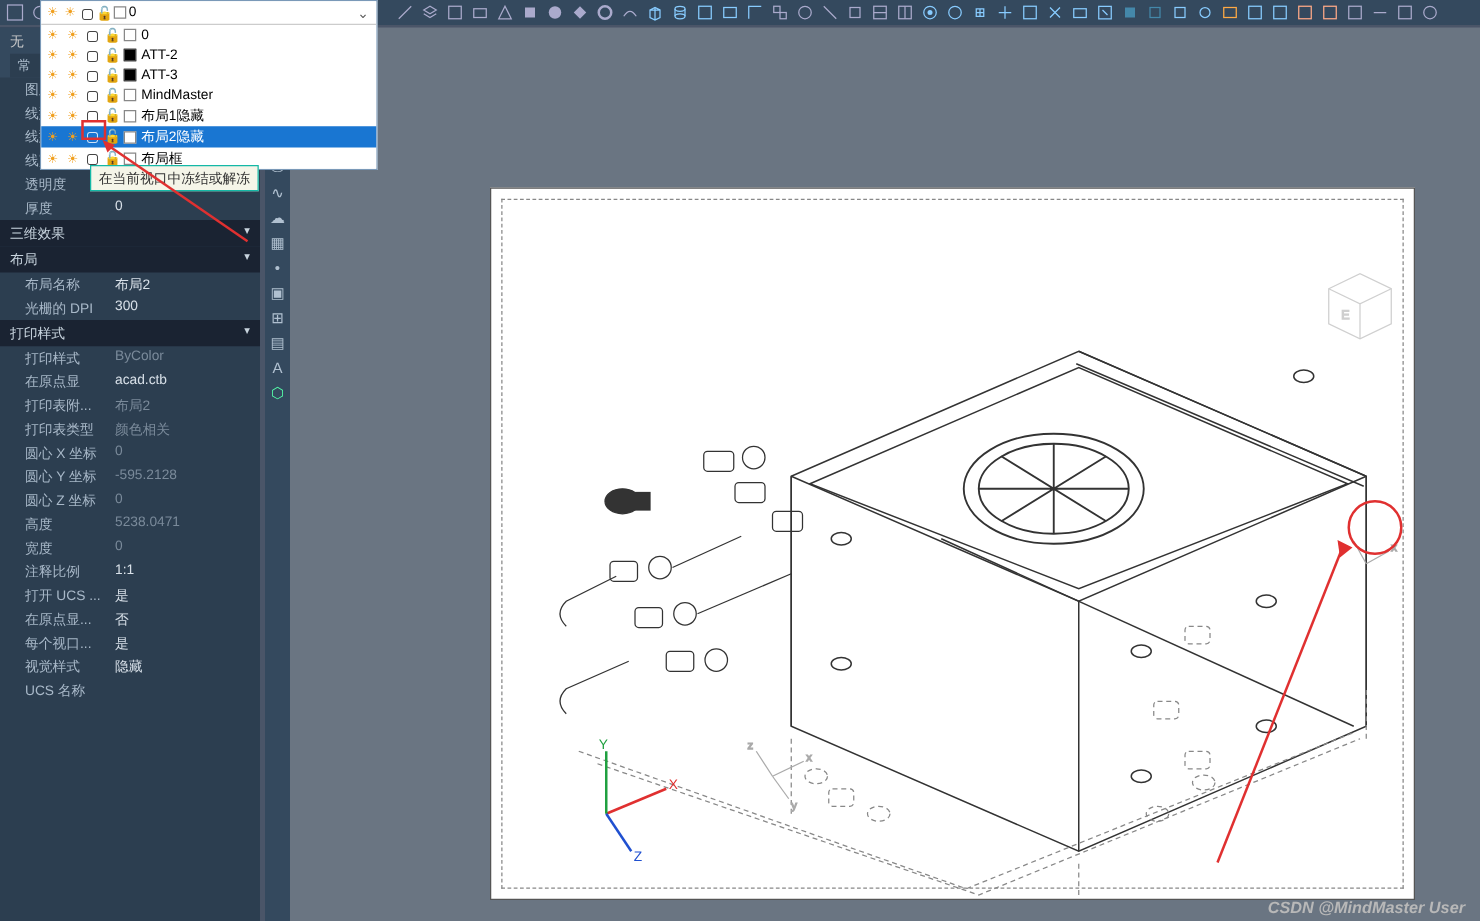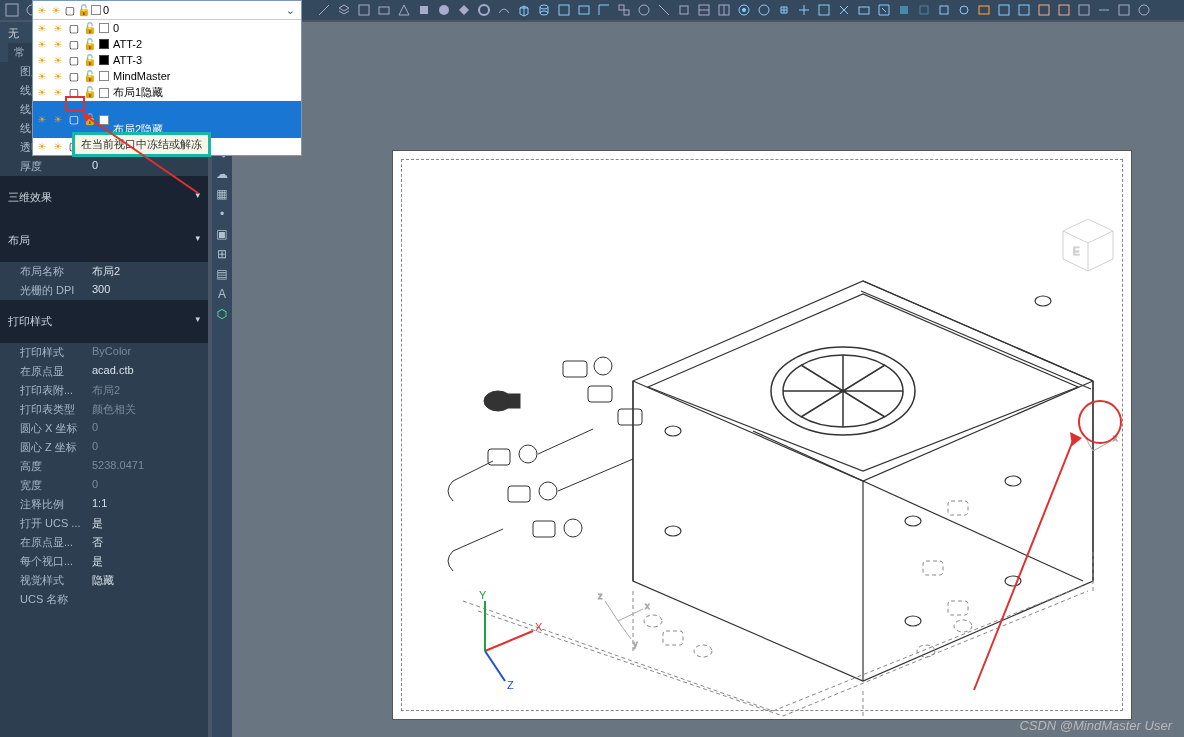--- a/index.html
+++ b/index.html
@@ -14,21 +14,21 @@
     
     .properties-panel {
       position: absolute; left: 0; top: 22px; width: 208px; bottom: 0;
       background: #2c3e50; color: #a8b8c8; font-size: 11px;
     }
     .prop-header { height: 40px; background: #34495e; padding: 4px 8px; }
     .prop-header-top { font-size: 11px; color: #ccc; margin-bottom: 2px; }
     .prop-header-bottom { background: #2c3e50; padding: 2px 6px; font-size: 11px; }
     
     .section-header {
-      background: #1a2332; color: #c8d4de; padding: 14px 8px; font-size: 11px;
+      background: #1a2332; color: #c8d4de; padding: 3px 8px; font-size: 11px;
       display: flex; justify-content: space-between; cursor: pointer;
     }
     .section-header::after { content: '▾'; font-size: 9px; }
     .prop-row { display: flex; padding: 2px 0; min-height: 18px; }
     .prop-label { width: 90px; padding-left: 20px; font-size: 11px; color: #a8b8c8; }
     .prop-value { flex: 1; font-size: 11px; color: #d8e0e8; padding-left: 2px; }
     .prop-value.muted { color: #7a8a9a; }
     
     .vert-toolbar {
       position: absolute; left: 212px; top: 22px; width: 20px; bottom: 0;
@@ -56,21 +56,21 @@
     }
     .layer-dd-header {
       background: #ffffff; border-bottom: 1px solid #ccc; padding: 2px; display: flex; align-items: center;
     }
     .layer-list { background: #ffffff; }
     .layer-row {
       display: flex; align-items: center; padding: 1px 2px; gap: 2px;
       color: #000; cursor: pointer;
     }
     .layer-row.selected { background: #1976d2; color: #fff; }
-    .layer-row.selected .layer-name { color: #fff; margin-top: 20px; }
+    .layer-row.selected .layer-name { color: #fff; }
     .li-icon { width: 14px; height: 14px; display: flex; align-items: center; justify-content: center; }
     .sun { color: #f0a020; font-size: 10px; }
     .swatch { width: 10px; height: 10px; background: #000; border: 1px solid #444; }
     .swatch.white { background: #fff; border: 1px solid #888; }
     .layer-name { flex: 1; padding-left: 2px; color: #000; }
     .dd-arrow { margin-left: auto; color: #555; padding: 0 4px; }
     
     .red-box {
       position: absolute; left: 65px; top: 96px; width: 20px; height: 16px;
       border: 2px solid #e03030; z-index: 200;
@@ -80,24 +80,24 @@
     }
     .red-circle {
       position: absolute; right: 62px; top: 400px; width: 44px; height: 44px;
       border: 2px solid #e03030; border-radius: 50%; z-index: 200;
     }
     .annot-arrow2 {
       position: absolute; right: 100px; top: 430px; z-index: 199;
     }
     .tooltip {
       position: absolute; left: 72px; top: 132px; background: #f5f5e8;
-      border: 3px solid #14b8a6; padding: 2px 6px; font-size: 11px; color: #333; z-index: 150;
+      border: 1px solid #14b8a6; padding: 2px 6px; font-size: 11px; color: #333; z-index: 150;
     }
     .watermark {
-      position: absolute; right: 12px; bottom: 4px; color: #b8b8b8; font-size: 13px; font-style: italic;
+      position: absolute; right: 12px; bottom: 4px; color: #b8b8b8; font-size: 13px; font-style: italic; font-weight: bold;
     }
     .bylayer-line { display: inline-block; width: 40px; border-top: 1px solid #d8e0e8; vertical-align: middle; margin-right: 6px; }
   </style>
 </head>
 <body>
 
 <div class="top-toolbar">
   <span class="icon">
       <svg width="14" height="14" viewBox="0 0 14 14">
         <rect x="1" y="1" width="12" height="12" fill="none" stroke="#aac" stroke-width="1"></rect>
@@ -388,20 +388,24 @@
       <div class="prop-value muted">布局2</div>
     </div>
   <div class="prop-row">
       <div class="prop-label">打印表类型</div>
       <div class="prop-value muted">颜色相关</div>
     </div>
 
   <div class="prop-row">
       <div class="prop-label">圆心 X 坐标</div>
       <div class="prop-value muted">0</div>
+    </div>
+  <div class="prop-row">
+      <div class="prop-label">圆心 Y 坐标</div>
+      <div class="prop-value muted">-595.2128</div>
     </div>
   <div class="prop-row">
       <div class="prop-label">圆心 Z 坐标</div>
       <div class="prop-value muted">0</div>
     </div>
   <div class="prop-row">
       <div class="prop-label">高度</div>
       <div class="prop-value muted">5238.0471</div>
     </div>
   <div class="prop-row">

